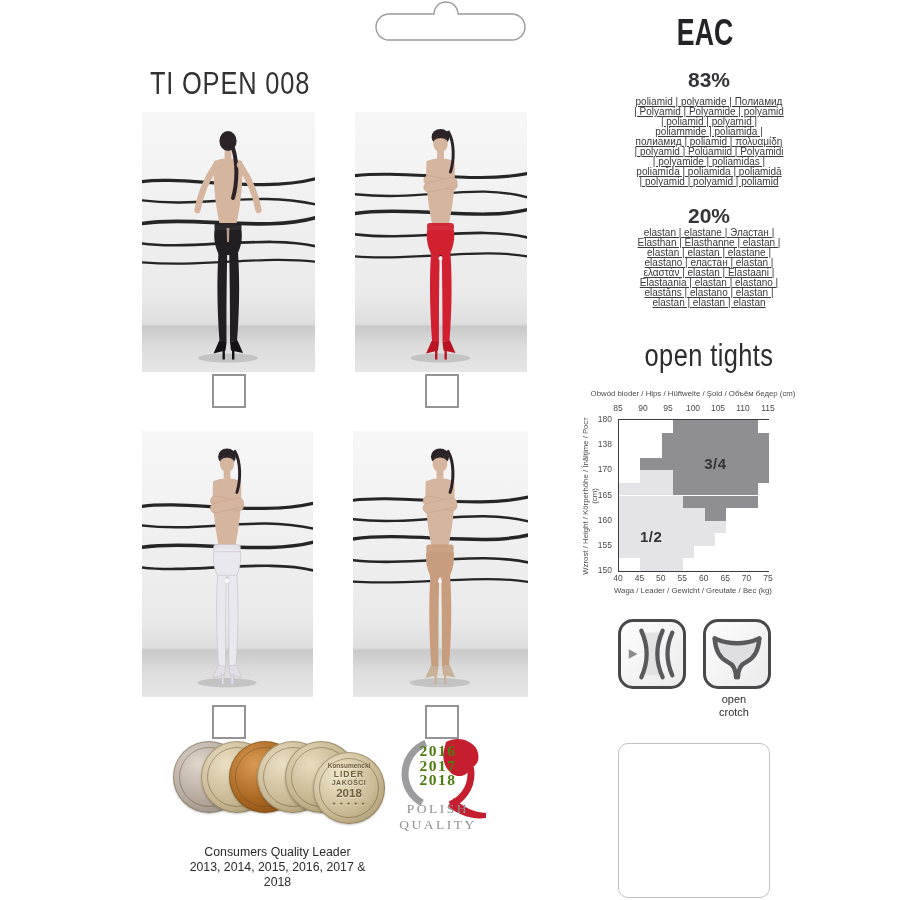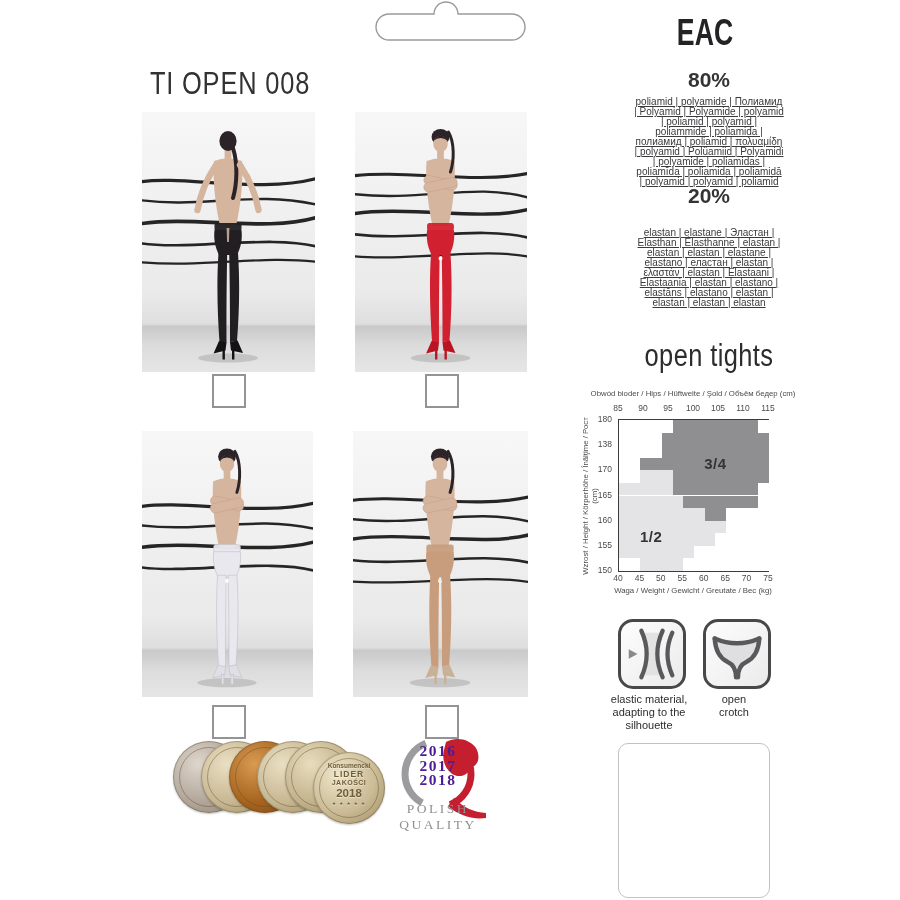--- a/index.html
+++ b/index.html
@@ -45,21 +45,21 @@
   .feat-caption{position:absolute;font-size:11px;line-height:13px;color:#2d2d2f;text-align:center;}
 
   
   .medal{position:absolute;border-radius:50%;box-shadow:inset 0 0 0 1px rgba(80,65,35,.35), 0 1px 2px rgba(0,0,0,.25);}
   .medal .ring{position:absolute;left:6px;top:6px;right:6px;bottom:6px;border-radius:50%;
                border:1.5px solid rgba(95,80,45,.45);}
   .medal-text{position:absolute;left:0;top:10px;width:100%;text-align:center;color:#6e5e3a;
               text-shadow:0 .5px 0 rgba(255,255,255,.45);}
   .cap{position:absolute;font-size:12.3px;line-height:15px;color:#2b2b2d;text-align:center;}
 
-  #polish-years{left:388px;top:744px;width:100px;text-align:center;color:#4c1d95;
+  #polish-years{left:388px;top:744px;width:100px;text-align:center;color:#4d7c0f;
                 font-family:"Liberation Serif",serif;font-weight:700;font-size:15.5px;line-height:14.6px;letter-spacing:1.5px;}
   .polish-word{left:388px;width:100px;text-align:center;color:#919193;font-family:"Liberation Serif",serif;
                font-size:13.5px;letter-spacing:2.5px;}
 
   #empty-box{left:618px;top:743px;width:150px;height:153px;border:1.2px solid #c2c2c4;border-radius:10px;background:#fff;}
 </style>
 </head>
 <body>
 
 <div id="card">
@@ -229,31 +229,31 @@
       <path d="M 95.5,228.5 L 88,230 L 89,238.5 L 101,241 Z" fill="#c9b197"></path>
       <rect x="90" y="238" width="2.4" height="9.5" fill="#c9b197"></rect>
     </svg>
     </div>
 
   <div class="checkbox" style="left:212px;top:374px"></div>
   <div class="checkbox" style="left:425px;top:374px"></div>
   <div class="checkbox" style="left:212px;top:705px"></div>
   <div class="checkbox" style="left:425px;top:705px"></div>
 
-  <div class="abs center pct-head" style="top:68px">80%</div>
+  <div class="abs center pct-head" style="top:68px">83%</div>
   <div class="abs center lang-block pre" style="top:97px">poliamid | polyamide | Полиамид
 | Polyamid | Polyamide | polyamid
 | poliamid | polyamid |
 poliammide | poliamida |
 полиамид | poliamid | πολυαμίδη
 | polyamid | Polüamiid | Polyamidi
 | polyamide | poliamidas |
 poliamīda | poliamida | poliamidā
 | polyamid | polyamid | poliamid</div>
-  <div class="abs center pct-head" style="top:184px">20%</div>
+  <div class="abs center pct-head" style="top:204px">20%</div>
   <div class="abs center lang-block pre" style="top:228px">elastan | elastane | Эластан |
 Elasthan | Élasthanne | elastan |
 elastan | elastan | elastane |
 elastano | еластан | elastan |
 ελαστάν | elastan | Elastaani |
 Elastaania | elastan | elastano |
 elastāns | elastano | elastan |
 elastan | elastan | elastan</div>
 
   <div id="open-tights" class="abs center condensed">open tights</div>
@@ -300,42 +300,39 @@
   <div id="bottom-ticks" class="abs tick-row" style="top:573px">
       <span style="left: 0%;">40</span>
       <span style="left: 14.2857%;">45</span>
       <span style="left: 28.5714%;">50</span>
       <span style="left: 42.8571%;">55</span>
       <span style="left: 57.1429%;">60</span>
       <span style="left: 71.4286%;">65</span>
       <span style="left: 85.7143%;">70</span>
       <span style="left: 100%;">75</span>
     </div>
-  <div id="chart-bottom-label" class="abs center axis-label">Waga / Weight / Gewicht / Greutate / Вес (kg)</div>
+  <div id="chart-bottom-label" class="abs center axis-label">Waga / Leader / Gewicht / Greutate / Вес (kg)</div>
 
   <div class="feat-box" style="left:618px;top:619px">
     <svg viewBox="0 0 64 64">
       <path d="M 24,10 C 30,26 30,38 24,54 L 40,54 C 34,38 34,26 40,10 Z" fill="#dcdcde" opacity=".75"></path>
       <path d="M 8,27 L 17,32 L 8,37 Z" fill="#8a8a8c"></path>
       <path d="M 21,8 Q 32,32 21,56" stroke="#59595b" stroke-width="4.4" fill="none" stroke-linecap="round"></path>
       <path d="M 43,8 Q 32,32 43,56" stroke="#59595b" stroke-width="4.4" fill="none" stroke-linecap="round"></path>
       <path d="M 53,10 Q 43,32 53,54" stroke="#59595b" stroke-width="4.4" fill="none" stroke-linecap="round"></path>
     </svg>
   </div>
   <div class="feat-box" style="left:703px;top:619px">
     <svg viewBox="0 0 64 64">
       <path d="M 9,16 Q 32,26 55,16 Q 54,34 42,40 Q 33,44 33,56 L 31,56 Q 31,44 22,40 Q 10,34 9,16 Z" fill="#dfdfe1"></path>
       <path d="M 9,16 Q 32,26 55,16" stroke="#59595b" stroke-width="4.6" fill="none" stroke-linecap="round"></path>
       <path d="M 9,16 Q 10,34 22,40 Q 31,44 31,56" stroke="#59595b" stroke-width="4.6" fill="none" stroke-linecap="round"></path>
       <path d="M 55,16 Q 54,34 42,40 Q 33,44 33,56" stroke="#59595b" stroke-width="4.6" fill="none" stroke-linecap="round"></path>
     </svg>
   </div>
-  <div class="feat-caption pre" style="left:588px;top:693px;width:122px">elastic material,
-adapting to the
-silhouette</div>
   <div class="feat-caption pre" style="left:690px;top:693px;width:88px">open
 crotch</div>
 
   <div class="abs" id="medals" style="left:170px;top:738px;width:220px;height:82px">
       <div class="medal" style="left: 3px; top: 3px; width: 72px; height: 72px; background: radial-gradient(circle at 35% 32%, rgb(222, 214, 204) 0%, rgb(179, 167, 155) 55%, rgb(143, 132, 119) 100%);">
         <div class="ring"></div>
       </div>
       <div class="medal" style="left: 31px; top: 3px; width: 72px; height: 72px; background: radial-gradient(circle at 35% 32%, rgb(234, 223, 194) 0%, rgb(200, 184, 148) 55%, rgb(156, 138, 96) 100%);">
         <div class="ring"></div>
       </div>
@@ -352,20 +349,24 @@
         <div class="ring"></div>
         <div class="medal-text">
           <div style="font-size:6.5px;font-weight:700">Konsumencki</div>
           <div style="font-size:8.5px;font-weight:800;letter-spacing:1px">LIDER</div>
           <div style="font-size:7px;font-weight:700;letter-spacing:.5px">JAKOŚCI</div>
           <div style="font-size:11.5px;font-weight:800;margin-top:1px">2018</div>
           <div style="font-size:4.5px;margin-top:1.5px;letter-spacing:1px">★ ★ ★ ★ ★</div>
         </div>
       </div>
     </div>
+  <div class="cap" style="left:180px;top:845px;width:195px">
+    <div>Consumers Quality Leader</div>
+    <div>2013, 2014, 2015, 2016, 2017 &amp; 2018</div>
+  </div>
 
   <svg class="abs" style="left:390px;top:736px;width:100px;height:86px" viewBox="0 0 100 86">
     <circle cx="48" cy="38" r="33" fill="none" stroke="#9c9c9e" stroke-width="7" pathLength="100" stroke-dasharray="36 64" stroke-dashoffset="-33"></circle>
     <circle cx="48" cy="38" r="33" fill="none" stroke="#c41e2f" stroke-width="7" pathLength="100" stroke-dasharray="36 64" stroke-dashoffset="-83"></circle>
     <path d="M 56,6 C 66,0 80,3 86,12 C 91,21 88,31 80,31 C 79,40 68,43 61,37 C 54,31 52,22 54,14 Z" fill="#c41e2f"></path>
     <path d="M 64,62 C 74,72 84,76 96,77 L 96,82 C 82,84 68,79 58,70 Z" fill="#c41e2f"></path>
   </svg>
   <div id="polish-years" class="abs">
     <div>2016</div>
     <div>2017</div>

